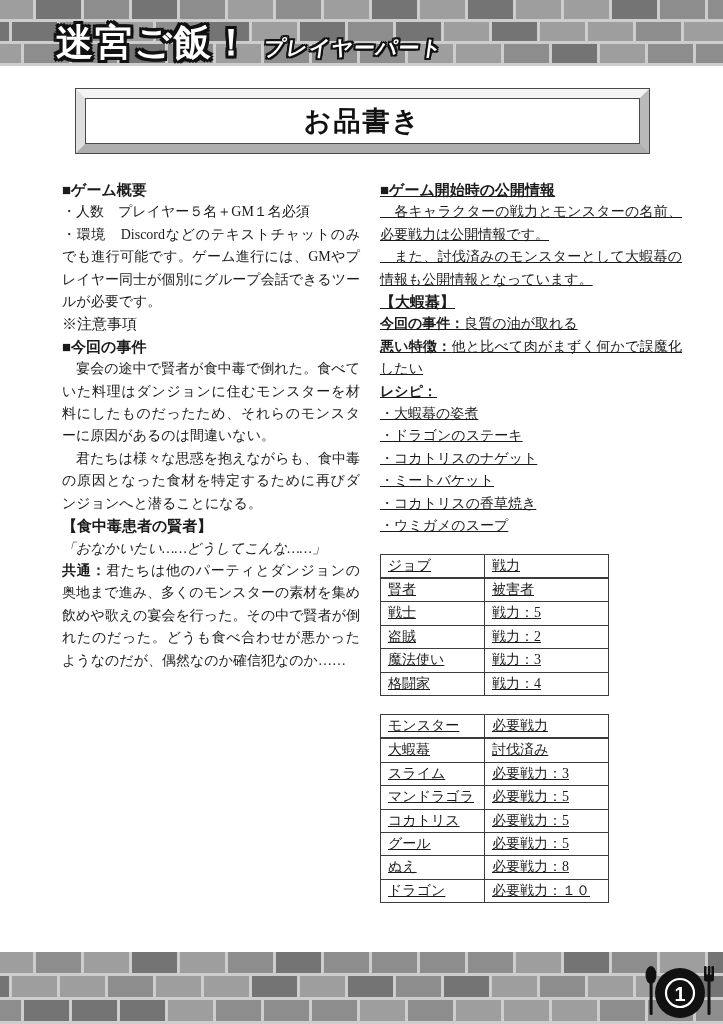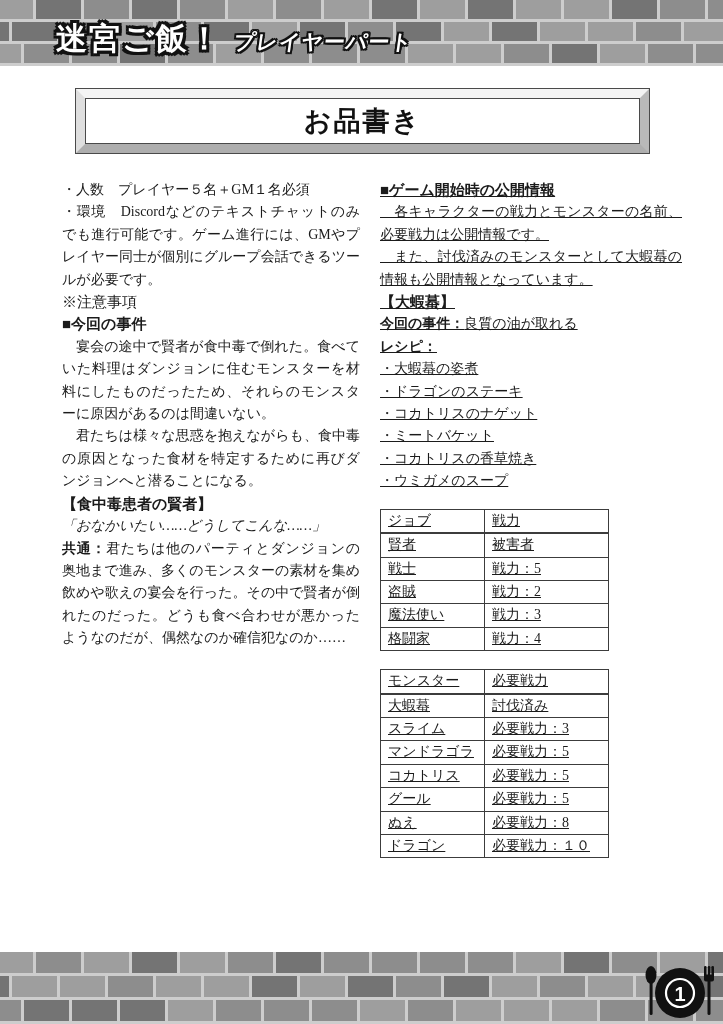--- a/index.html
+++ b/index.html
@@ -9,21 +9,21 @@
   
   .brick-band{position:absolute;left:0;width:723px;overflow:hidden;}
   .brick-band.top{top:0;height:66px;}
   .brick-band.bottom{top:952px;height:72px;}
   .brick-row{position:absolute;display:flex;gap:3px;}
   .brick{flex:0 0 45px;width:45px;height:100%;}
 
   
   .logo{position:absolute;left:56px;top:18px;display:flex;align-items:baseline;gap:12px;
         font-family:"Liberation Sans","DejaVu Sans",sans-serif;white-space:nowrap;z-index:5;}
-  .logo-main{font-size:31px;font-weight:bold;letter-spacing:2px;color:#fff;
+  .logo-main{font-size:37px;font-weight:bold;letter-spacing:2px;color:#fff;
     text-shadow:-3px -3px 0 #111,3px -3px 0 #111,-3px 3px 0 #111,3px 3px 0 #111,
                 0 -3px 0 #111,0 3px 0 #111,-3px 0 0 #111,3px 0 0 #111,
                 -2px -2px 0 #111,2px 2px 0 #111;}
   .logo-sub{font-size:21px;font-weight:bold;letter-spacing:1px;color:#fff;transform:skewX(-8deg);
     text-shadow:-2px -2px 0 #111,2px -2px 0 #111,-2px 2px 0 #111,2px 2px 0 #111,
                 0 -2px 0 #111,0 2px 0 #111,-2px 0 0 #111,2px 0 0 #111;}
 
   
   .plaque{position:absolute;left:75px;top:88px;width:575px;height:66px;box-sizing:border-box;
           border:1px solid #4a4a4a;background:#e8e8e8;}
@@ -126,20 +126,21 @@
     <div class="plaque-bevel">
       <div class="plaque-inner">
         <span class="plaque-title">お品書き</span>
       </div>
     </div>
   </div>
 
   <div class="content">
 
     <div class="col left">
+      <p class="sec-heading">■ゲーム概要</p>
       <p>・人数　プレイヤー５名＋GM１名必須</p>
       <p>・環境　Discordなどのテキストチャットのみでも進行可能です。ゲーム進行には、GMやプレイヤー同士が個別にグループ会話できるツールが必要です。</p>
 
       <p class="sec-heading mt" style="font-weight:normal;">※注意事項</p>
 
       <p class="sec-heading mt">■今回の事件</p>
       <p>　宴会の途中で賢者が食中毒で倒れた。食べていた料理はダンジョンに住むモンスターを材料にしたものだったため、それらのモンスターに原因があるのは間違いない。</p>
       <p>　君たちは様々な思惑を抱えながらも、食中毒の原因となった食材を特定するために再びダンジョンへと潜ることになる。</p>
 
       <p class="sec-heading mt">【食中毒患者の賢者】</p>
@@ -147,20 +148,21 @@
       <p><span class="inline-label">共通：</span><span>君たちは他のパーティとダンジョンの奥地まで進み、多くのモンスターの素材を集め飲めや歌えの宴会を行った。その中で賢者が倒れたのだった。どうも食べ合わせが悪かったようなのだが、偶然なのか確信犯なのか……</span></p>
     </div>
 
     <div class="col right">
       <p class="sec-heading">■ゲーム開始時の公開情報</p>
       <p>　各キャラクターの戦力とモンスターの名前、必要戦力は公開情報です。</p>
       <p>　また、討伐済みのモンスターとして大蝦蟇の情報も公開情報となっています。</p>
 
       <p class="sec-heading mt">【大蝦蟇】</p>
       <p><span class="inline-label">今回の事件：</span><span>良質の油が取れる</span></p>
+      <p><span class="inline-label">悪い特徴：</span><span>他と比べて肉がまずく何かで誤魔化したい</span></p>
       <p class="inline-label">レシピ：</p>
       <p>・大蝦蟇の姿煮</p>
       <p>・ドラゴンのステーキ</p>
       <p>・コカトリスのナゲット</p>
       <p>・ミートバケット</p>
       <p>・コカトリスの香草焼き</p>
       <p>・ウミガメのスープ</p>
 
       <table class="data">
         <colgroup>

